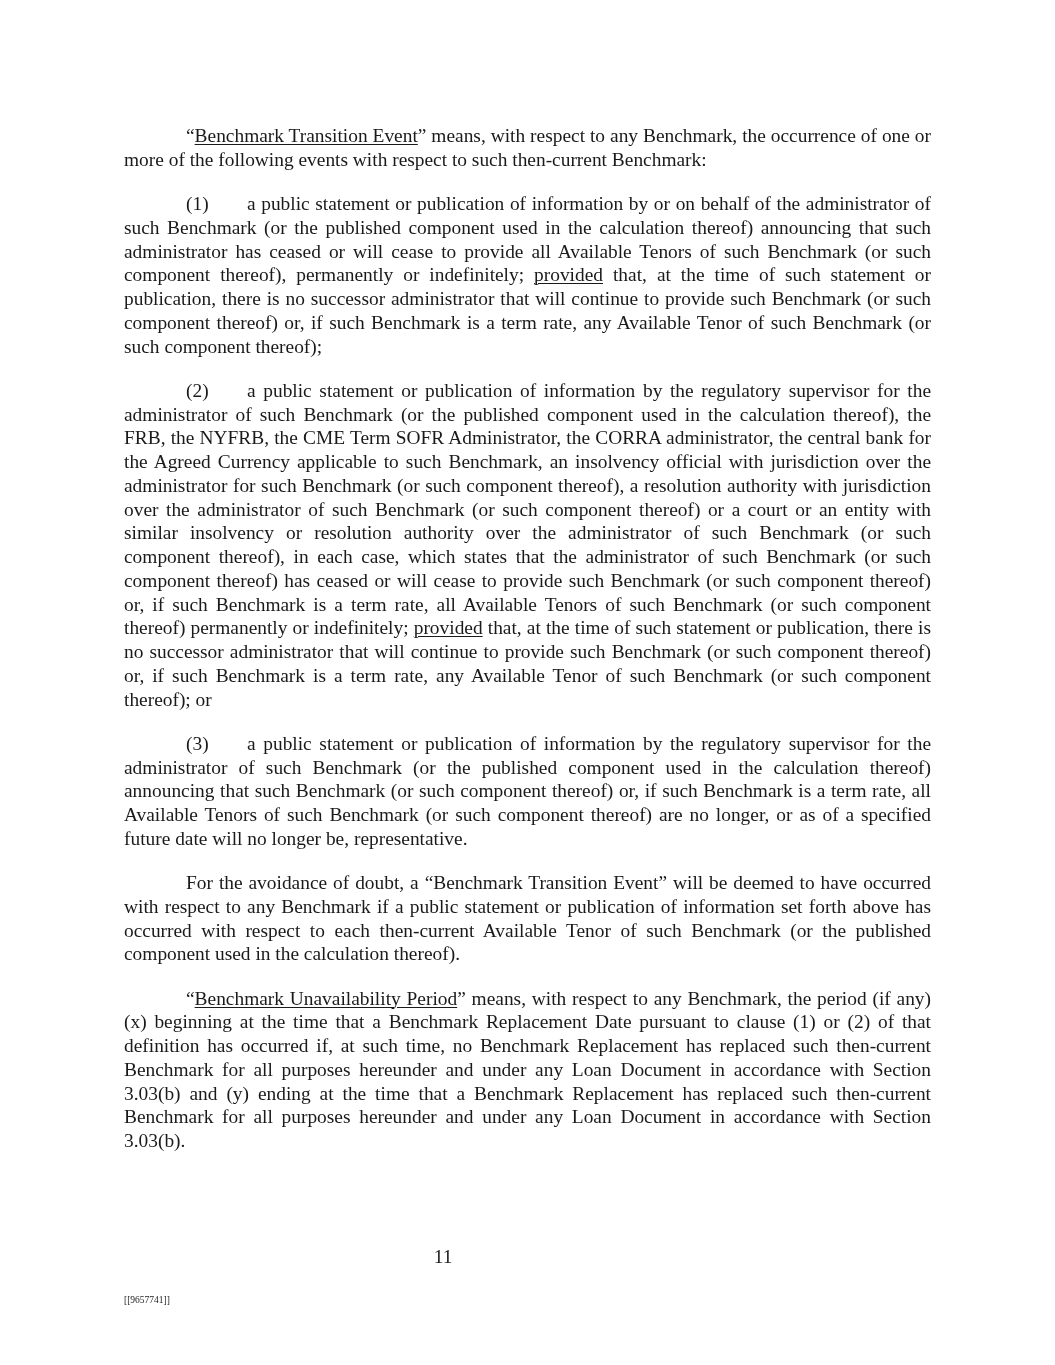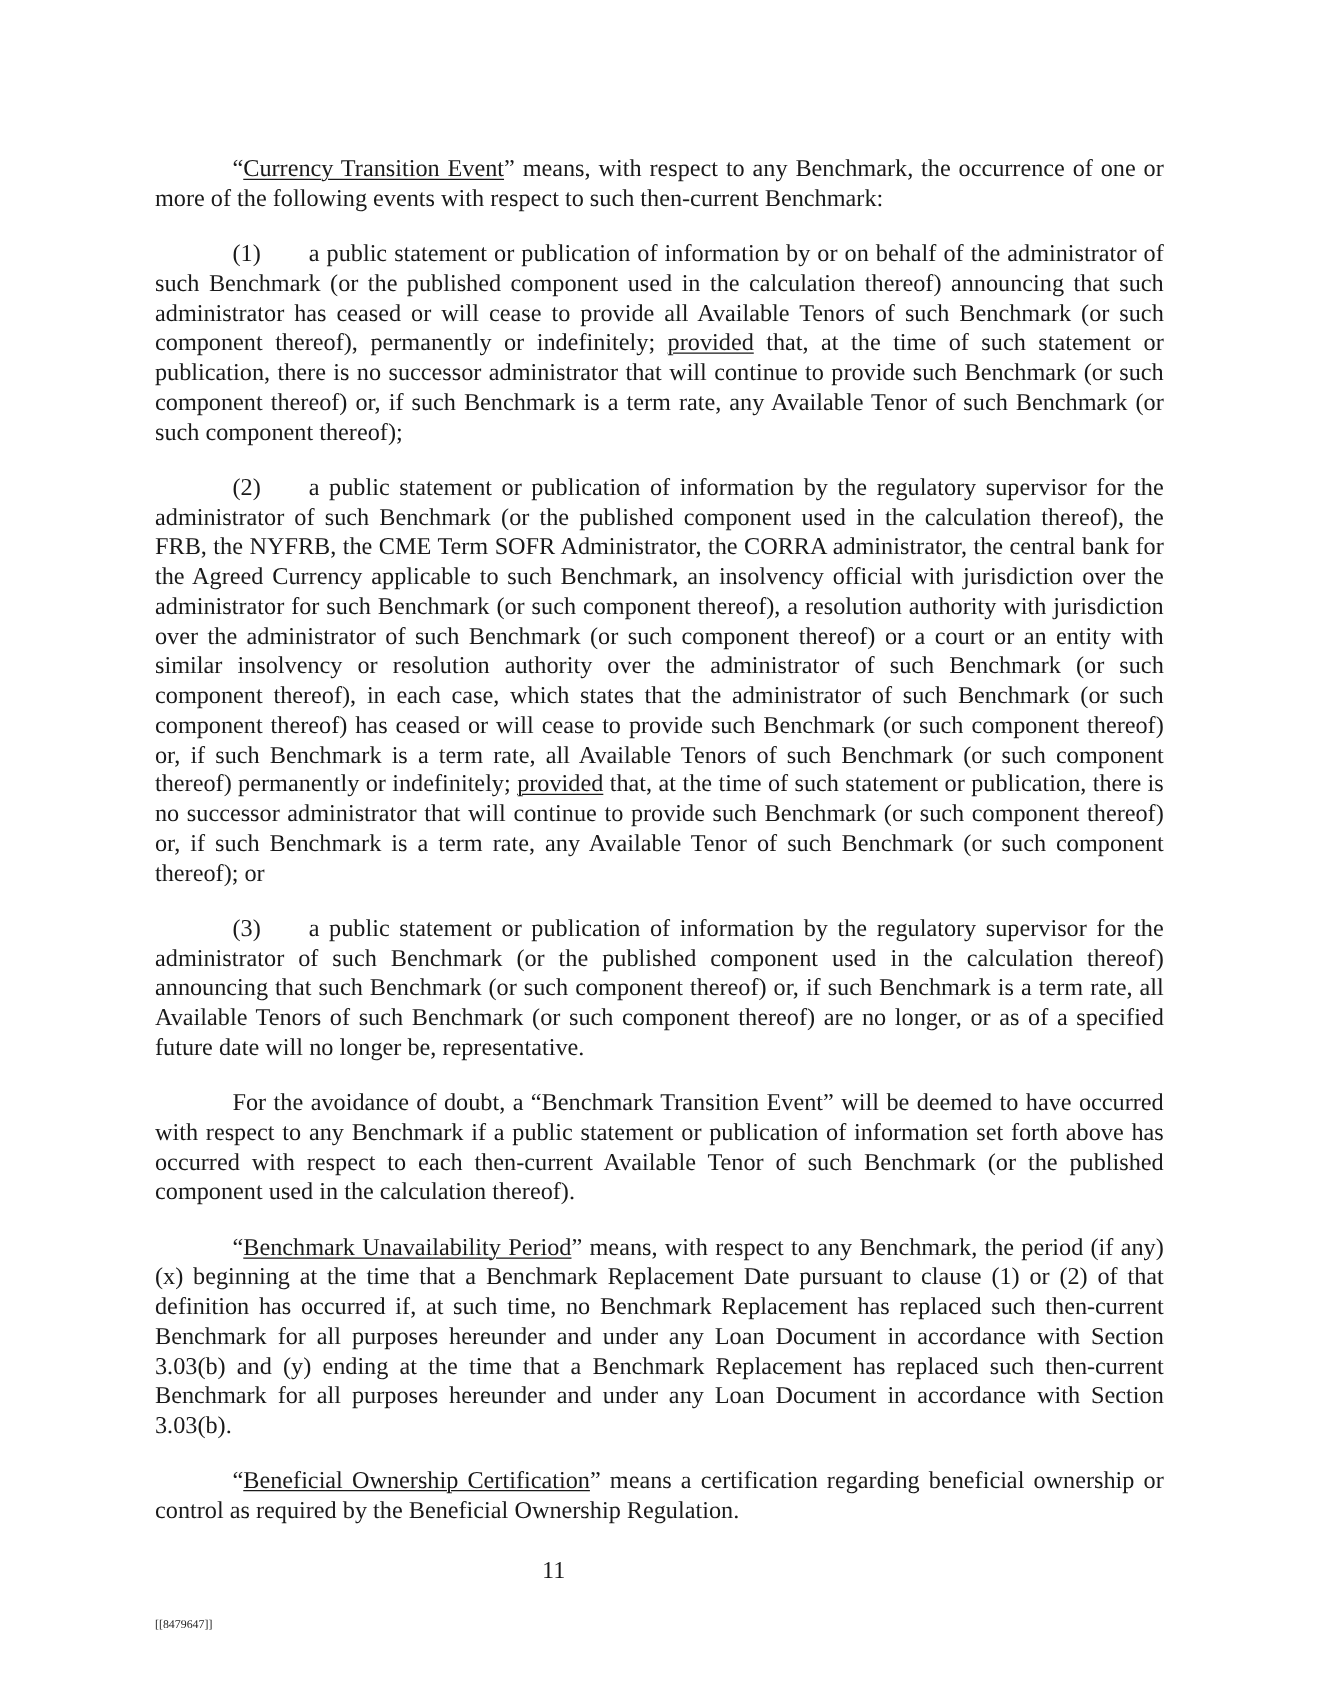--- a/index.html
+++ b/index.html
@@ -20,30 +20,29 @@
   .doc-id {
     position: absolute; left: 124px; top: 1295px;
     font-family: "Liberation Serif", "DejaVu Serif", serif; font-size: 9.5px; color: #222;
   }
 </style>
 </head>
 <body>
 
 <div class="page">
 
-  <p class="para"><span>“</span><span class="u">Currency Transition Event</span><span>”</span><span> means, with respect to any Benchmark, the occurrence of one or more of the following events with respect to such then-current Benchmark:</span></p>
+  <p class="para"><span>“</span><span class="u">Benchmark Transition Event</span><span>”</span><span> means, with respect to any Benchmark, the occurrence of one or more of the following events with respect to such then-current Benchmark:</span></p>
 
   <p class="para"><span class="item-num">(1)</span><span>a public statement or publication of information by or on behalf of the administrator of such Benchmark (or the published component used in the calculation thereof) announcing that such administrator has ceased or will cease to provide all Available Tenors of such Benchmark (or such component thereof), permanently or indefinitely; </span><span class="u">provided</span><span> that, at the time of such statement or publication, there is no successor administrator that will continue to provide such Benchmark (or such component thereof) or, if such Benchmark is a term rate, any Available Tenor of such Benchmark (or such component thereof);</span></p>
 
   <p class="para"><span class="item-num">(2)</span><span>a public statement or publication of information by the regulatory supervisor for the administrator of such Benchmark (or the published component used in the calculation thereof), the FRB, the NYFRB, the CME Term SOFR Administrator, the CORRA administrator, the central bank for the Agreed Currency applicable to such Benchmark, an insolvency official with jurisdiction over the administrator for such Benchmark (or such component thereof), a resolution authority with jurisdiction over the administrator of such Benchmark (or such component thereof) or a court or an entity with similar insolvency or resolution authority over the administrator of such Benchmark (or such component thereof), in each case, which states that the administrator of such Benchmark (or such component thereof) has ceased or will cease to provide such Benchmark (or such component thereof) or, if such Benchmark is a term rate, all Available Tenors of such Benchmark (or such component thereof) permanently or indefinitely; </span><span class="u">provided</span><span> that, at the time of such statement or publication, there is no successor administrator that will continue to provide such Benchmark (or such component thereof) or, if such Benchmark is a term rate, any Available Tenor of such Benchmark (or such component thereof); or</span></p>
 
   <p class="para"><span class="item-num">(3)</span><span>a public statement or publication of information by the regulatory supervisor for the administrator of such Benchmark (or the published component used in the calculation thereof) announcing that such Benchmark (or such component thereof) or, if such Benchmark is a term rate, all Available Tenors of such Benchmark (or such component thereof) are no longer, or as of a specified future date will no longer be, representative.</span></p>
 
   <p class="para">For the avoidance of doubt, a “Benchmark Transition Event” will be deemed to have occurred with respect to any Benchmark if a public statement or publication of information set forth above has occurred with respect to each then-current Available Tenor of such Benchmark (or the published component used in the calculation thereof).</p>
 
   <p class="para"><span>“</span><span class="u">Benchmark Unavailability Period</span><span>”</span><span> means, with respect to any Benchmark, the period (if any) (x) beginning at the time that a Benchmark Replacement Date pursuant to clause (1) or (2) of that definition has occurred if, at such time, no Benchmark Replacement has replaced such then-current Benchmark for all purposes hereunder and under any Loan Document in accordance with Section 3.03(b) and (y) ending at the time that a Benchmark Replacement has replaced such then-current Benchmark for all purposes hereunder and under any Loan Document in accordance with Section 3.03(b).</span></p>
 
-  <p class="para last"><span>“</span><span class="u">Beneficial Ownership Certification</span><span>”</span><span> means a certification regarding beneficial ownership or control as required by the Beneficial Ownership Regulation.</span></p>
 
 </div>
 
 <div class="page-number">11</div>
-<div class="doc-id">[[8479647]]</div>
+<div class="doc-id">[[9657741]]</div>
 
 </body></html>

